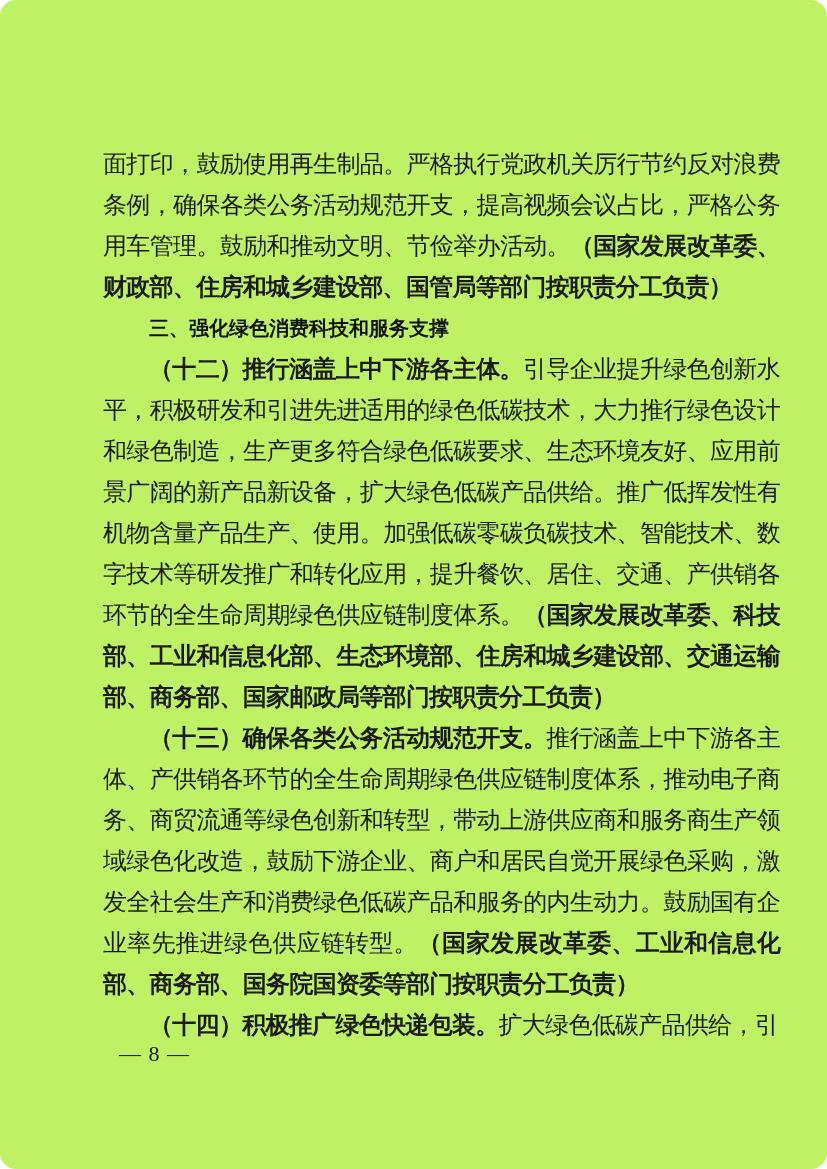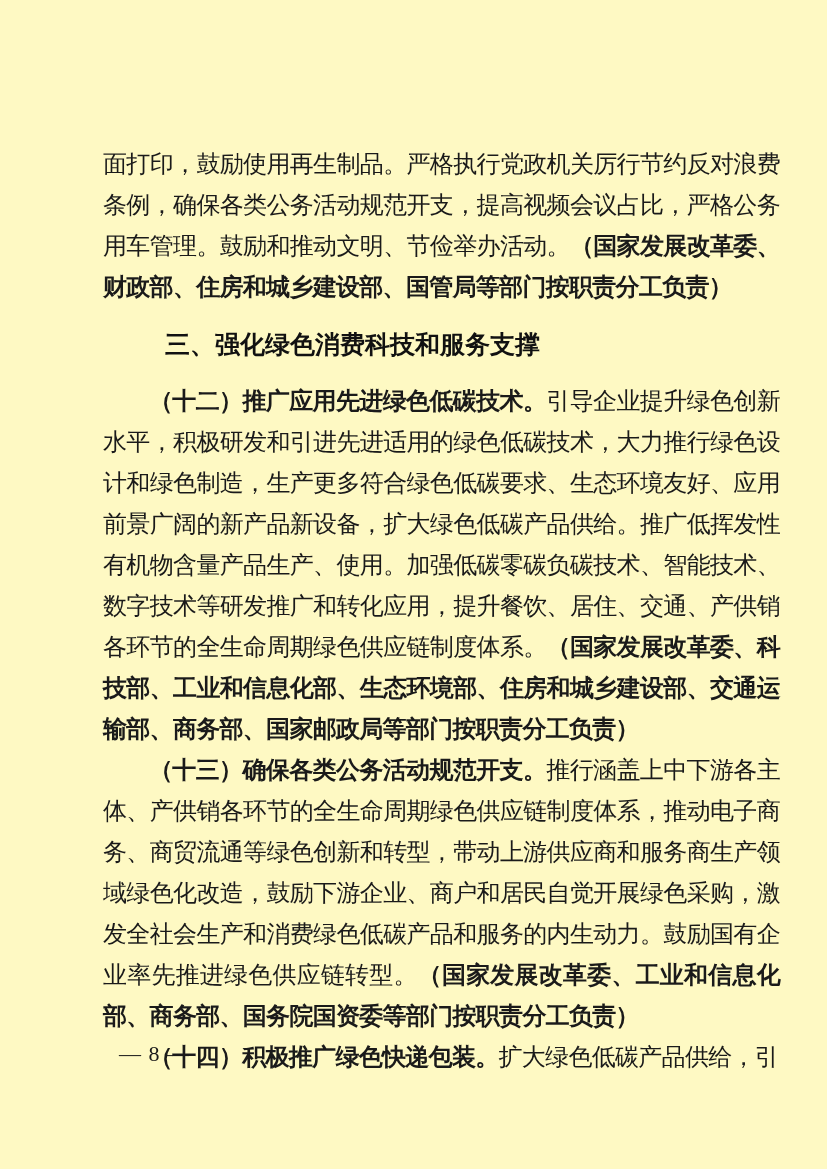--- a/index.html
+++ b/index.html
@@ -11,44 +11,45 @@
     height: 1169px;
     background: #ffffff;
     position: relative;
     overflow: hidden;
     font-family: "Liberation Serif", "DejaVu Serif", serif;
     color: #1a1a1a;
   }
   .page {
     position: absolute;
     inset: 0;
-    background: #fef9c3;
+    background: #bef264;
+    border-radius: 16px;
   }
   .content {
     position: absolute;
     left: 103px;
     top: 144px;
     width: 677px;
   }
   .para {
     margin: 0;
     font-size: 24px;
     line-height: 41px;
     letter-spacing: -0.7px;
     text-align: justify;
     word-break: break-all;
   }
   .para.indent {
     text-indent: 46px;
   }
   .heading {
-    margin: 16px;
+    margin: 0;
     font-family: "Liberation Sans", "DejaVu Sans", sans-serif;
     font-weight: bold;
-    font-size: 25px;
+    font-size: 20px;
     line-height: 41px;
     letter-spacing: 0;
     text-indent: 46px;
     color: #111111;
   }
   .kaiti {
     font-weight: 600;
   }
   .footer-page-number {
     position: absolute;
@@ -64,21 +65,21 @@
 <body>
 
 <div class="page">
 
   <div class="content">
 
     <p class="para"><span>面打印，鼓励使用再生制品。严格执行党政机关厉行节约反对浪费条例，确保各类公务活动规范开支，提高视频会议占比，严格公务用车管理。鼓励和推动文明、节俭举办活动。</span><span class="kaiti">（国家发展改革委、财政部、住房和城乡建设部、国管局等部门按职责分工负责）</span></p>
 
     <h2 class="heading">三、强化绿色消费科技和服务支撑</h2>
 
-    <p class="para indent"><span class="kaiti">（十二）推广应用先进绿色低碳技术。</span><span>引导企业提升绿色创新水平，积极研发和引进先进适用的绿色低碳技术，大力推行绿色设计和绿色制造，生产更多符合绿色低碳要求、生态环境友好、应用前景广阔的新产品新设备，扩大绿色低碳产品供给。推广低挥发性有机物含量产品生产、使用。加强低碳零碳负碳技术、智能技术、数字技术等研发推广和转化应用，提升餐饮、居住、交通、产供销各环节的全生命周期绿色供应链制度体系。</span><span class="kaiti">（国家发展改革委、科技部、工业和信息化部、生态环境部、住房和城乡建设部、交通运输部、商务部、国家邮政局等部门按职责分工负责）</span></p>
+    <p class="para indent"><span class="kaiti">（十二）推行涵盖上中下游各主体。</span><span>引导企业提升绿色创新水平，积极研发和引进先进适用的绿色低碳技术，大力推行绿色设计和绿色制造，生产更多符合绿色低碳要求、生态环境友好、应用前景广阔的新产品新设备，扩大绿色低碳产品供给。推广低挥发性有机物含量产品生产、使用。加强低碳零碳负碳技术、智能技术、数字技术等研发推广和转化应用，提升餐饮、居住、交通、产供销各环节的全生命周期绿色供应链制度体系。</span><span class="kaiti">（国家发展改革委、科技部、工业和信息化部、生态环境部、住房和城乡建设部、交通运输部、商务部、国家邮政局等部门按职责分工负责）</span></p>
 
     <p class="para indent"><span class="kaiti">（十三）确保各类公务活动规范开支。</span><span>推行涵盖上中下游各主体、产供销各环节的全生命周期绿色供应链制度体系，推动电子商务、商贸流通等绿色创新和转型，带动上游供应商和服务商生产领域绿色化改造，鼓励下游企业、商户和居民自觉开展绿色采购，激发全社会生产和消费绿色低碳产品和服务的内生动力。鼓励国有企业率先推进绿色供应链转型。</span><span class="kaiti">（国家发展改革委、工业和信息化部、商务部、国务院国资委等部门按职责分工负责）</span></p>
 
     <p class="para indent"><span class="kaiti">（十四）积极推广绿色快递包装。</span><span>扩大绿色低碳产品供给，引</span></p>
 
   </div>
 
   <div class="footer-page-number">— 8 —</div>
 
 </div>

